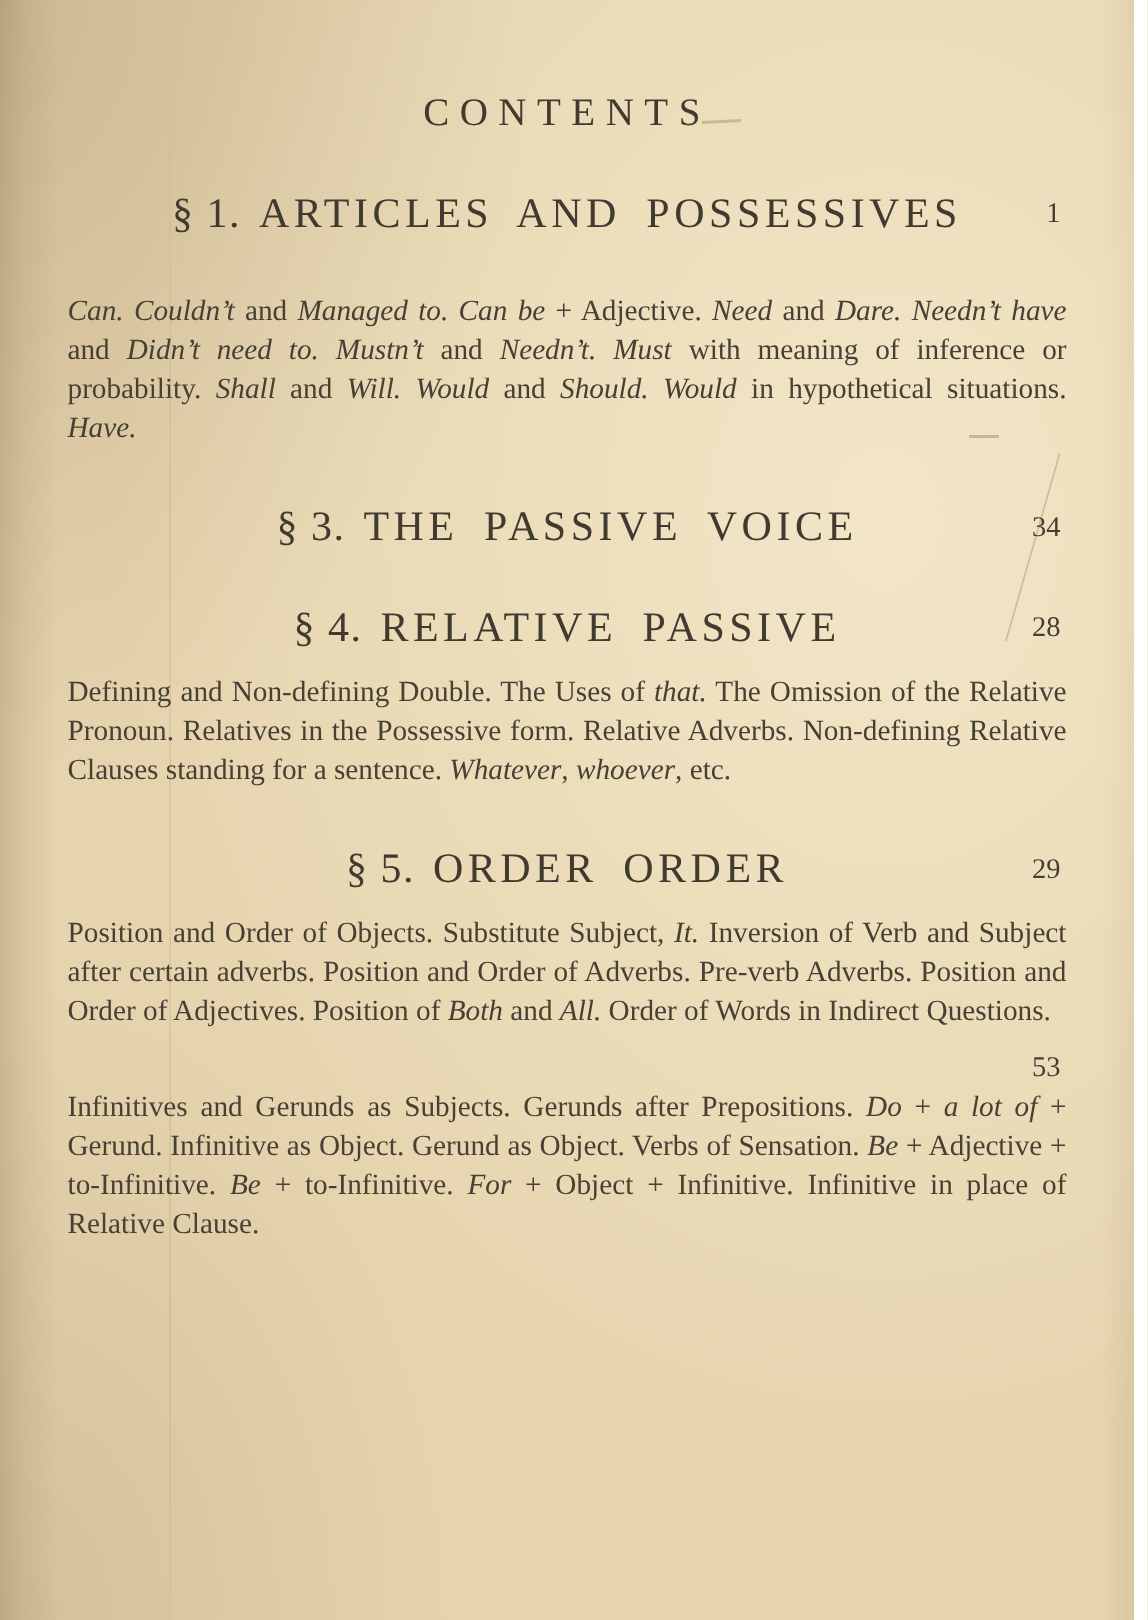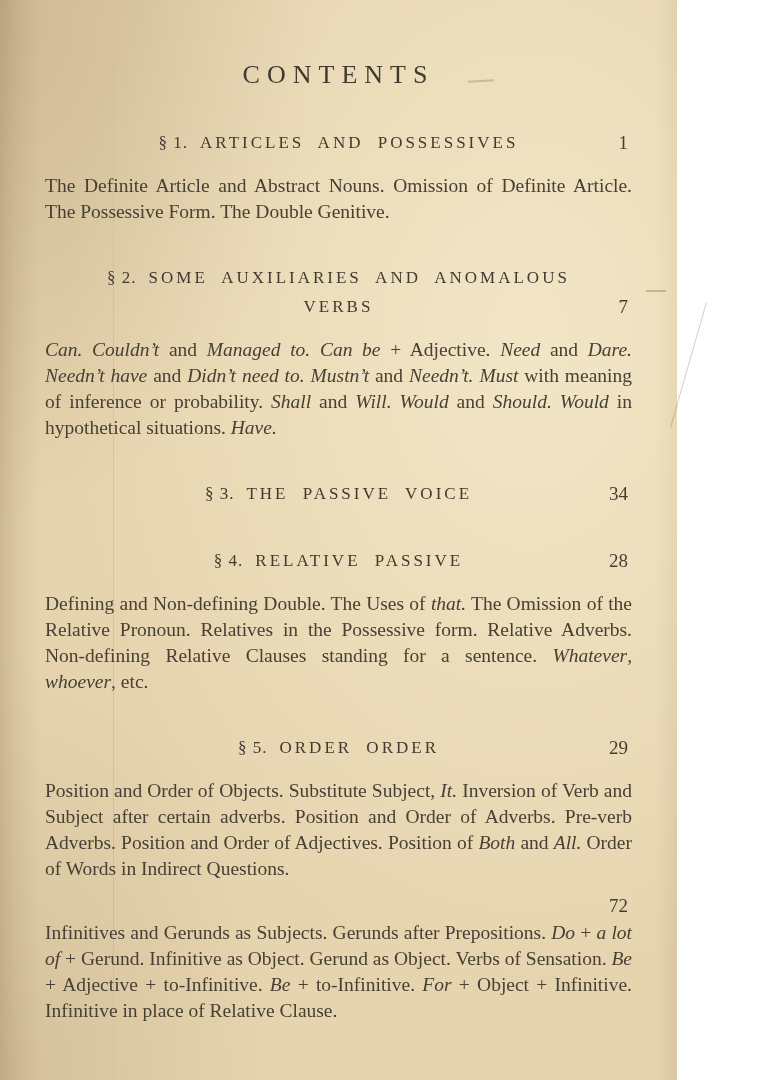--- a/index.html
+++ b/index.html
@@ -8,21 +8,21 @@
     width: 765px;
     height: 1080px;
     overflow: hidden;
   }
   body {
     font-family: "Liberation Serif", "DejaVu Serif", serif;
     color: #453e33;
   }
   .page {
     position: relative;
-    width: 677px;
+    width: 756px;
     height: 1080px;
     box-sizing: border-box;
     padding: 60px 45px 0 45px;
     background:
       radial-gradient(ellipse at 78% 32%, rgba(255,248,224,0.50), rgba(255,248,224,0) 62%),
       radial-gradient(ellipse at 0% 0%, rgba(104,78,45,0.20), rgba(104,78,45,0) 34%),
       radial-gradient(ellipse at 2% 100%, rgba(104,78,45,0.14), rgba(104,78,45,0) 28%),
       linear-gradient(90deg, rgba(110,85,50,0.22) 0px, rgba(110,85,50,0.10) 16px, rgba(110,85,50,0) 40px),
       linear-gradient(270deg, rgba(110,85,50,0.10) 0px, rgba(110,85,50,0) 22px),
       #e6d4ae;
@@ -32,21 +32,21 @@
     font-size: 26px;
     letter-spacing: 7px;
     word-spacing: 4px;
     color: #403a30;
     margin-bottom: 0;
   }
   .section { position: relative; margin-top: 38px; }
   .heading { position: relative; padding: 0 52px; }
   .hline1, .hline2 {
     text-align: center;
-    font-size: 17px;
+    font-size: 28px;
     line-height: 29px;
     color: #403a30;
   }
   .sec-num {
     letter-spacing: 1px;
     margin-right: 12px;
   }
   .sec-title, .hline2 {
     letter-spacing: 3px;
     word-spacing: 7px;
@@ -95,29 +95,23 @@
 
 <div class="page">
   <div class="title">CONTENTS</div>
   <div id="sections">
   <section class="section">
     <div class="heading">
       <div class="hline1"><span class="sec-num">§ 1.</span><span class="sec-title">ARTICLES AND POSSESSIVES</span></div>
 
       <span class="page-num">1</span>
     </div>
-    <p class="summary"><span>The Definite Article and Abstract Nouns. Omission of Definite Article. The Possessive Form. The Double Genitive.</span></p>
   </section>
 
   <section class="section">
-    <div class="heading">
-      <div class="hline1"><span class="sec-num">§ 2.</span><span class="sec-title">SOME AUXILIARIES AND ANOMALOUS</span></div>
-      <div class="hline2 sec-title">VERBS</div>
-      <span class="page-num">7</span>
-    </div>
     <p class="summary"><span class="it">Can.</span><span> </span><span class="it">Couldn’t</span><span> and </span><span class="it">Managed to.</span><span> </span><span class="it">Can be</span><span> + Adjective. </span><span class="it">Need</span><span> and </span><span class="it">Dare.</span><span> </span><span class="it">Needn’t have</span><span> and </span><span class="it">Didn’t need to.</span><span> </span><span class="it">Mustn’t</span><span> and </span><span class="it">Needn’t.</span><span> </span><span class="it">Must</span><span> with meaning of inference or probability. </span><span class="it">Shall</span><span> and </span><span class="it">Will.</span><span> </span><span class="it">Would</span><span> and </span><span class="it">Should.</span><span> </span><span class="it">Would</span><span> in hypothetical situations. </span><span class="it">Have.</span></p>
   </section>
 
   <section class="section">
     <div class="heading">
       <div class="hline1"><span class="sec-num">§ 3.</span><span class="sec-title">THE PASSIVE VOICE</span></div>
 
       <span class="page-num">34</span>
     </div>
 
@@ -137,21 +131,21 @@
       <div class="hline1"><span class="sec-num">§ 5.</span><span class="sec-title">ORDER ORDER</span></div>
 
       <span class="page-num">29</span>
     </div>
     <p class="summary"><span>Position and Order of Objects. Substitute Subject, </span><span class="it">It.</span><span> Inversion of Verb and Subject after certain adverbs. Position and Order of Adverbs. Pre-verb Adverbs. Position and Order of Adjectives. Position of </span><span class="it">Both</span><span> and </span><span class="it">All.</span><span> Order of Words in Indirect Questions.</span></p>
   </section>
 
   <section class="section">
     <div class="heading">
 
-      <span class="page-num">72</span>
+      <span class="page-num">53</span>
     </div>
     <p class="summary"><span>Infinitives and Gerunds as Subjects. Gerunds after Prepositions. </span><span class="it">Do</span><span> + </span><span class="it">a lot of</span><span> + Gerund. Infinitive as Object. Gerund as Object. Verbs of Sensation. </span><span class="it">Be</span><span> + Adjective + to-Infinitive. </span><span class="it">Be</span><span> + to-Infinitive. </span><span class="it">For</span><span> + Object + Infinitive. Infinitive in place of Relative Clause.</span></p>
   </section>
 </div>
 
   <div class="artifact crease-left"></div>
   <div class="artifact scratch-right"></div>
   <div class="artifact dash-title"></div>
   <div class="artifact dash-seven"></div>
 </div>

